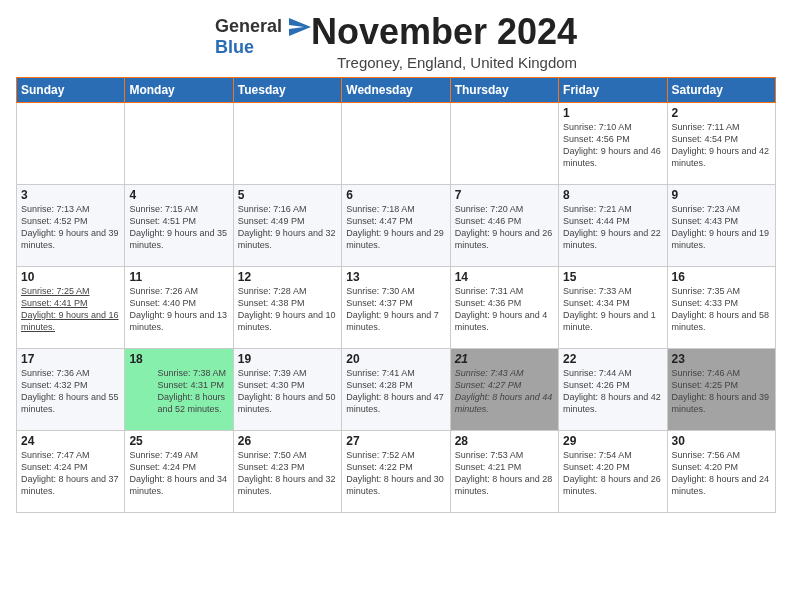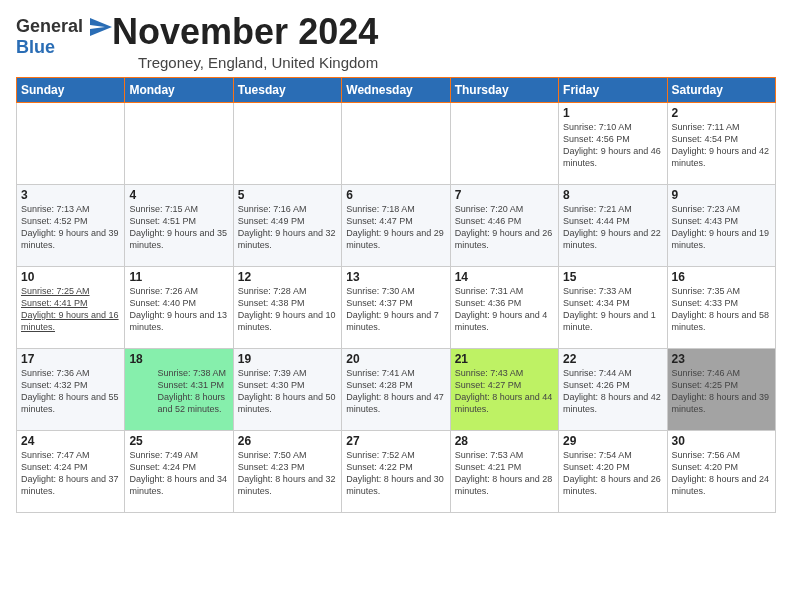--- a/index.html
+++ b/index.html
@@ -11,21 +11,21 @@
       overflow: hidden;
     }
     .page {
       width: 792px;
       height: 612px;
       padding: 12px 16px 10px 16px;
     }
     .header {
       display: flex;
       align-items: flex-start;
-      justify-content: flex-start;
+      justify-content: center;
       margin-bottom: 6px;
     }
     .logo {
       display: flex;
       align-items: center;
       margin-top: 4px;
     }
     .title-block {
       text-align: right;
     }
@@ -244,21 +244,21 @@
             <div class="day-info" style="white-space: pre-line;">Sunrise: 7:39 AM
 Sunset: 4:30 PM
 Daylight: 8 hours and 50 minutes.</div>
           </td>
           <td style="background: rgb(245, 247, 250);">
             <span class="day-number">20</span>
             <div class="day-info" style="white-space: pre-line;">Sunrise: 7:41 AM
 Sunset: 4:28 PM
 Daylight: 8 hours and 47 minutes.</div>
           </td>
-          <td style="background: #bef264;">
+          <td style="background: #a3a3a3; font-style: italic;">
             <span class="day-number">21</span>
             <div class="day-info" style="white-space: pre-line;">Sunrise: 7:43 AM
 Sunset: 4:27 PM
 Daylight: 8 hours and 44 minutes.</div>
           </td>
           <td style="background: rgb(245, 247, 250);">
             <span class="day-number">22</span>
             <div class="day-info" style="white-space: pre-line;">Sunrise: 7:44 AM
 Sunset: 4:26 PM
 Daylight: 8 hours and 42 minutes.</div>

